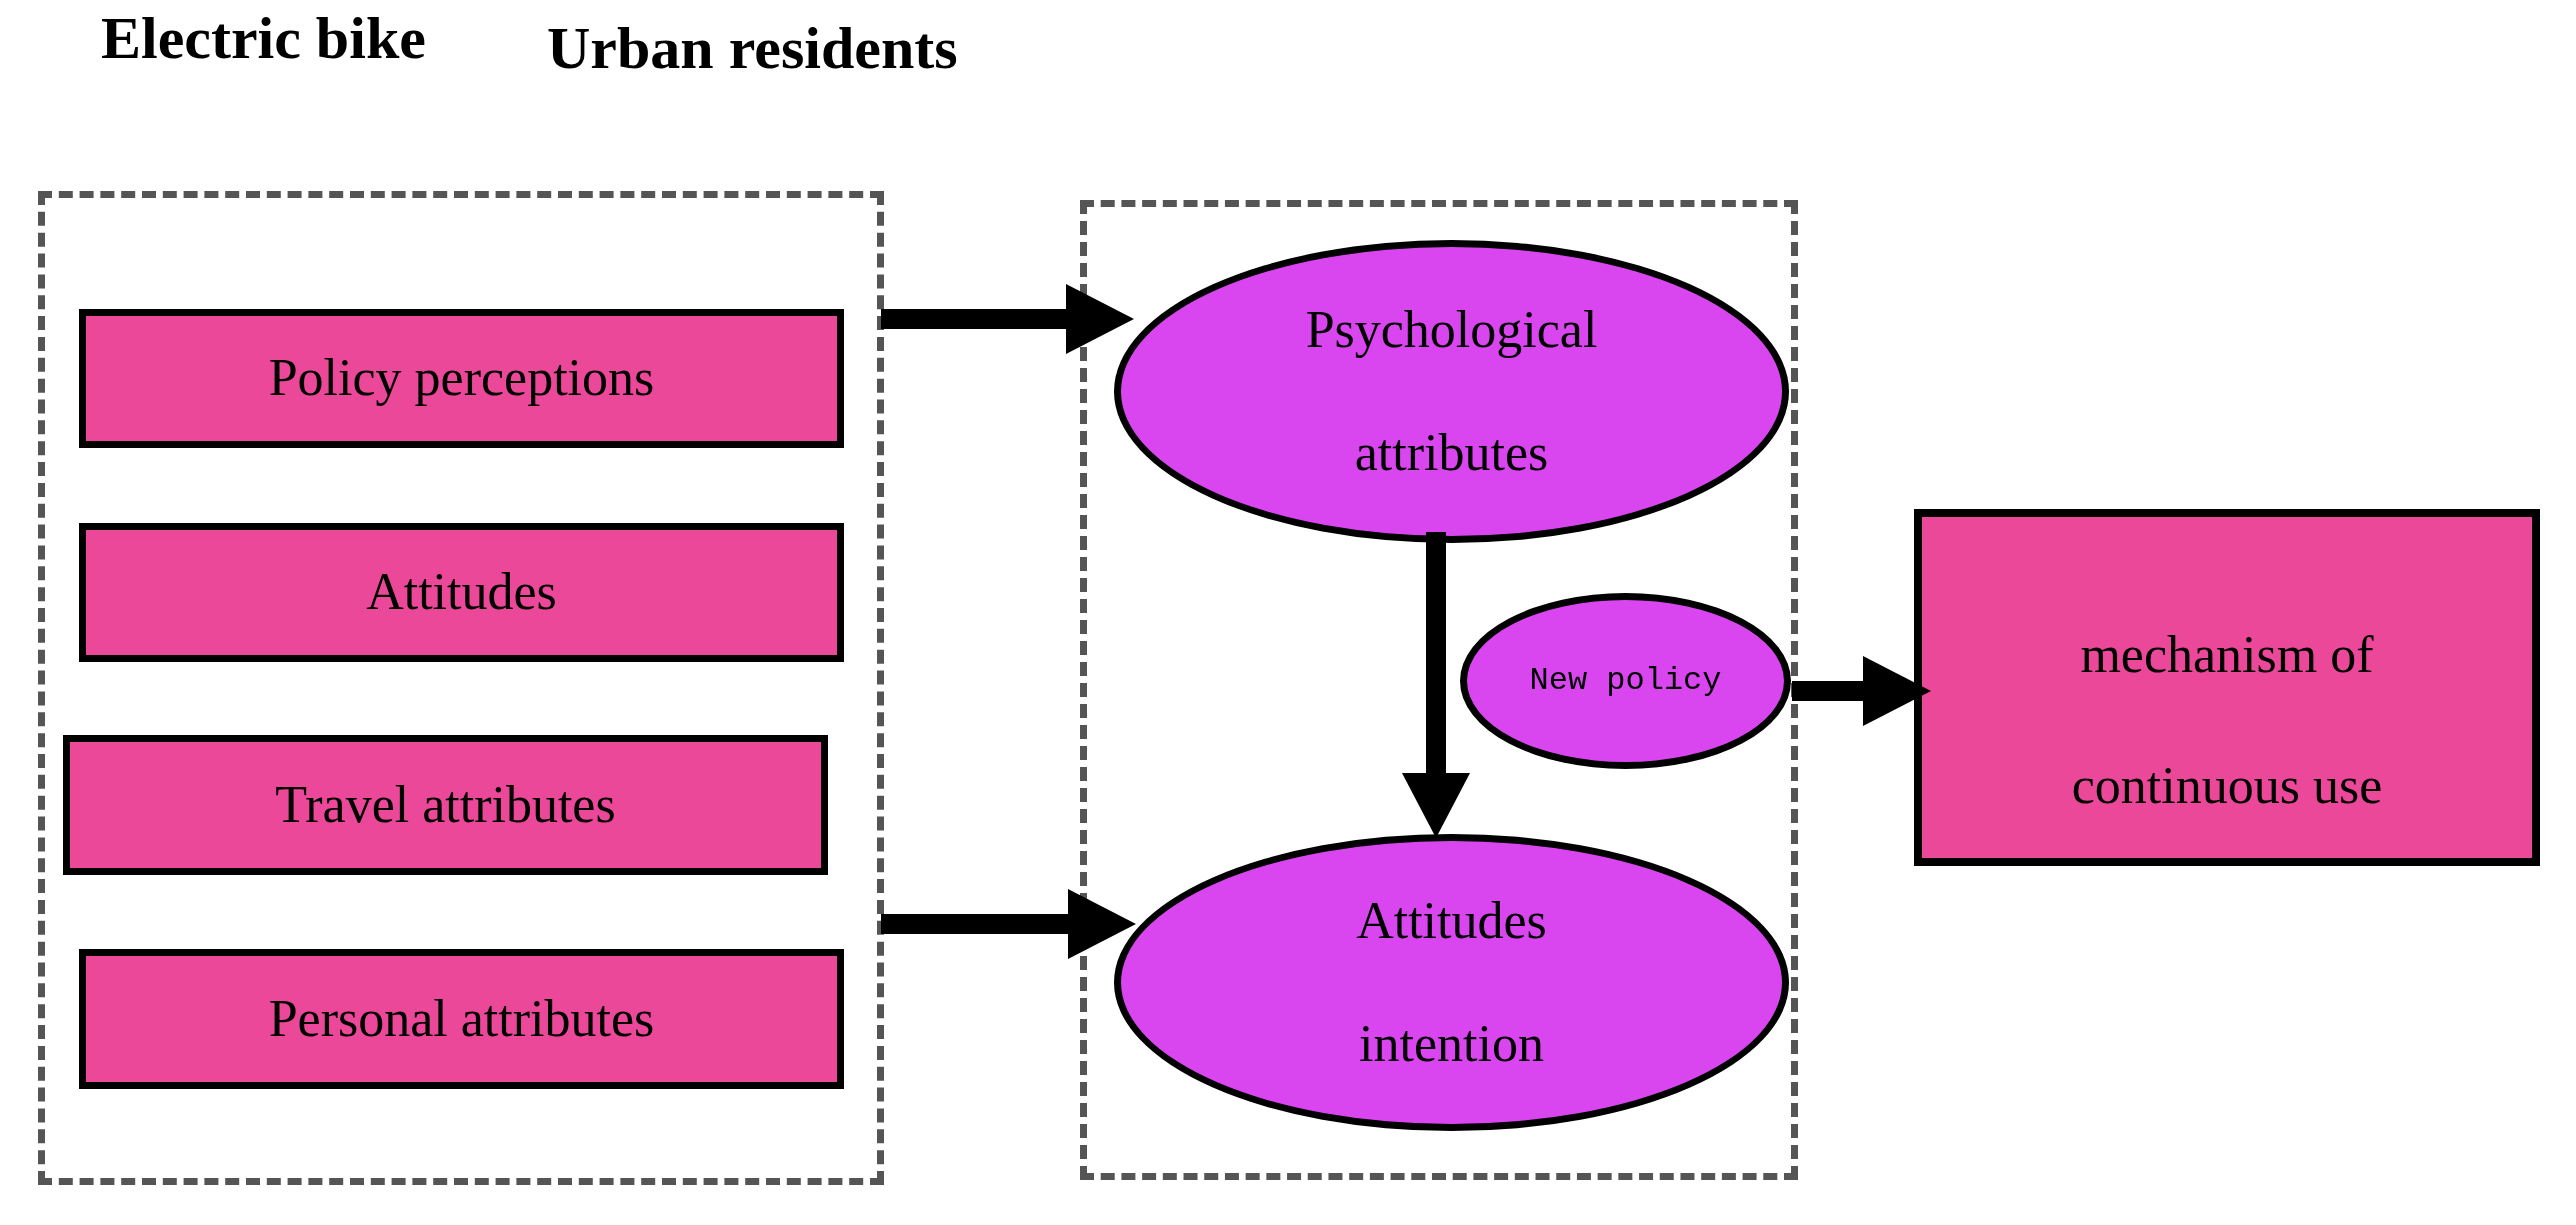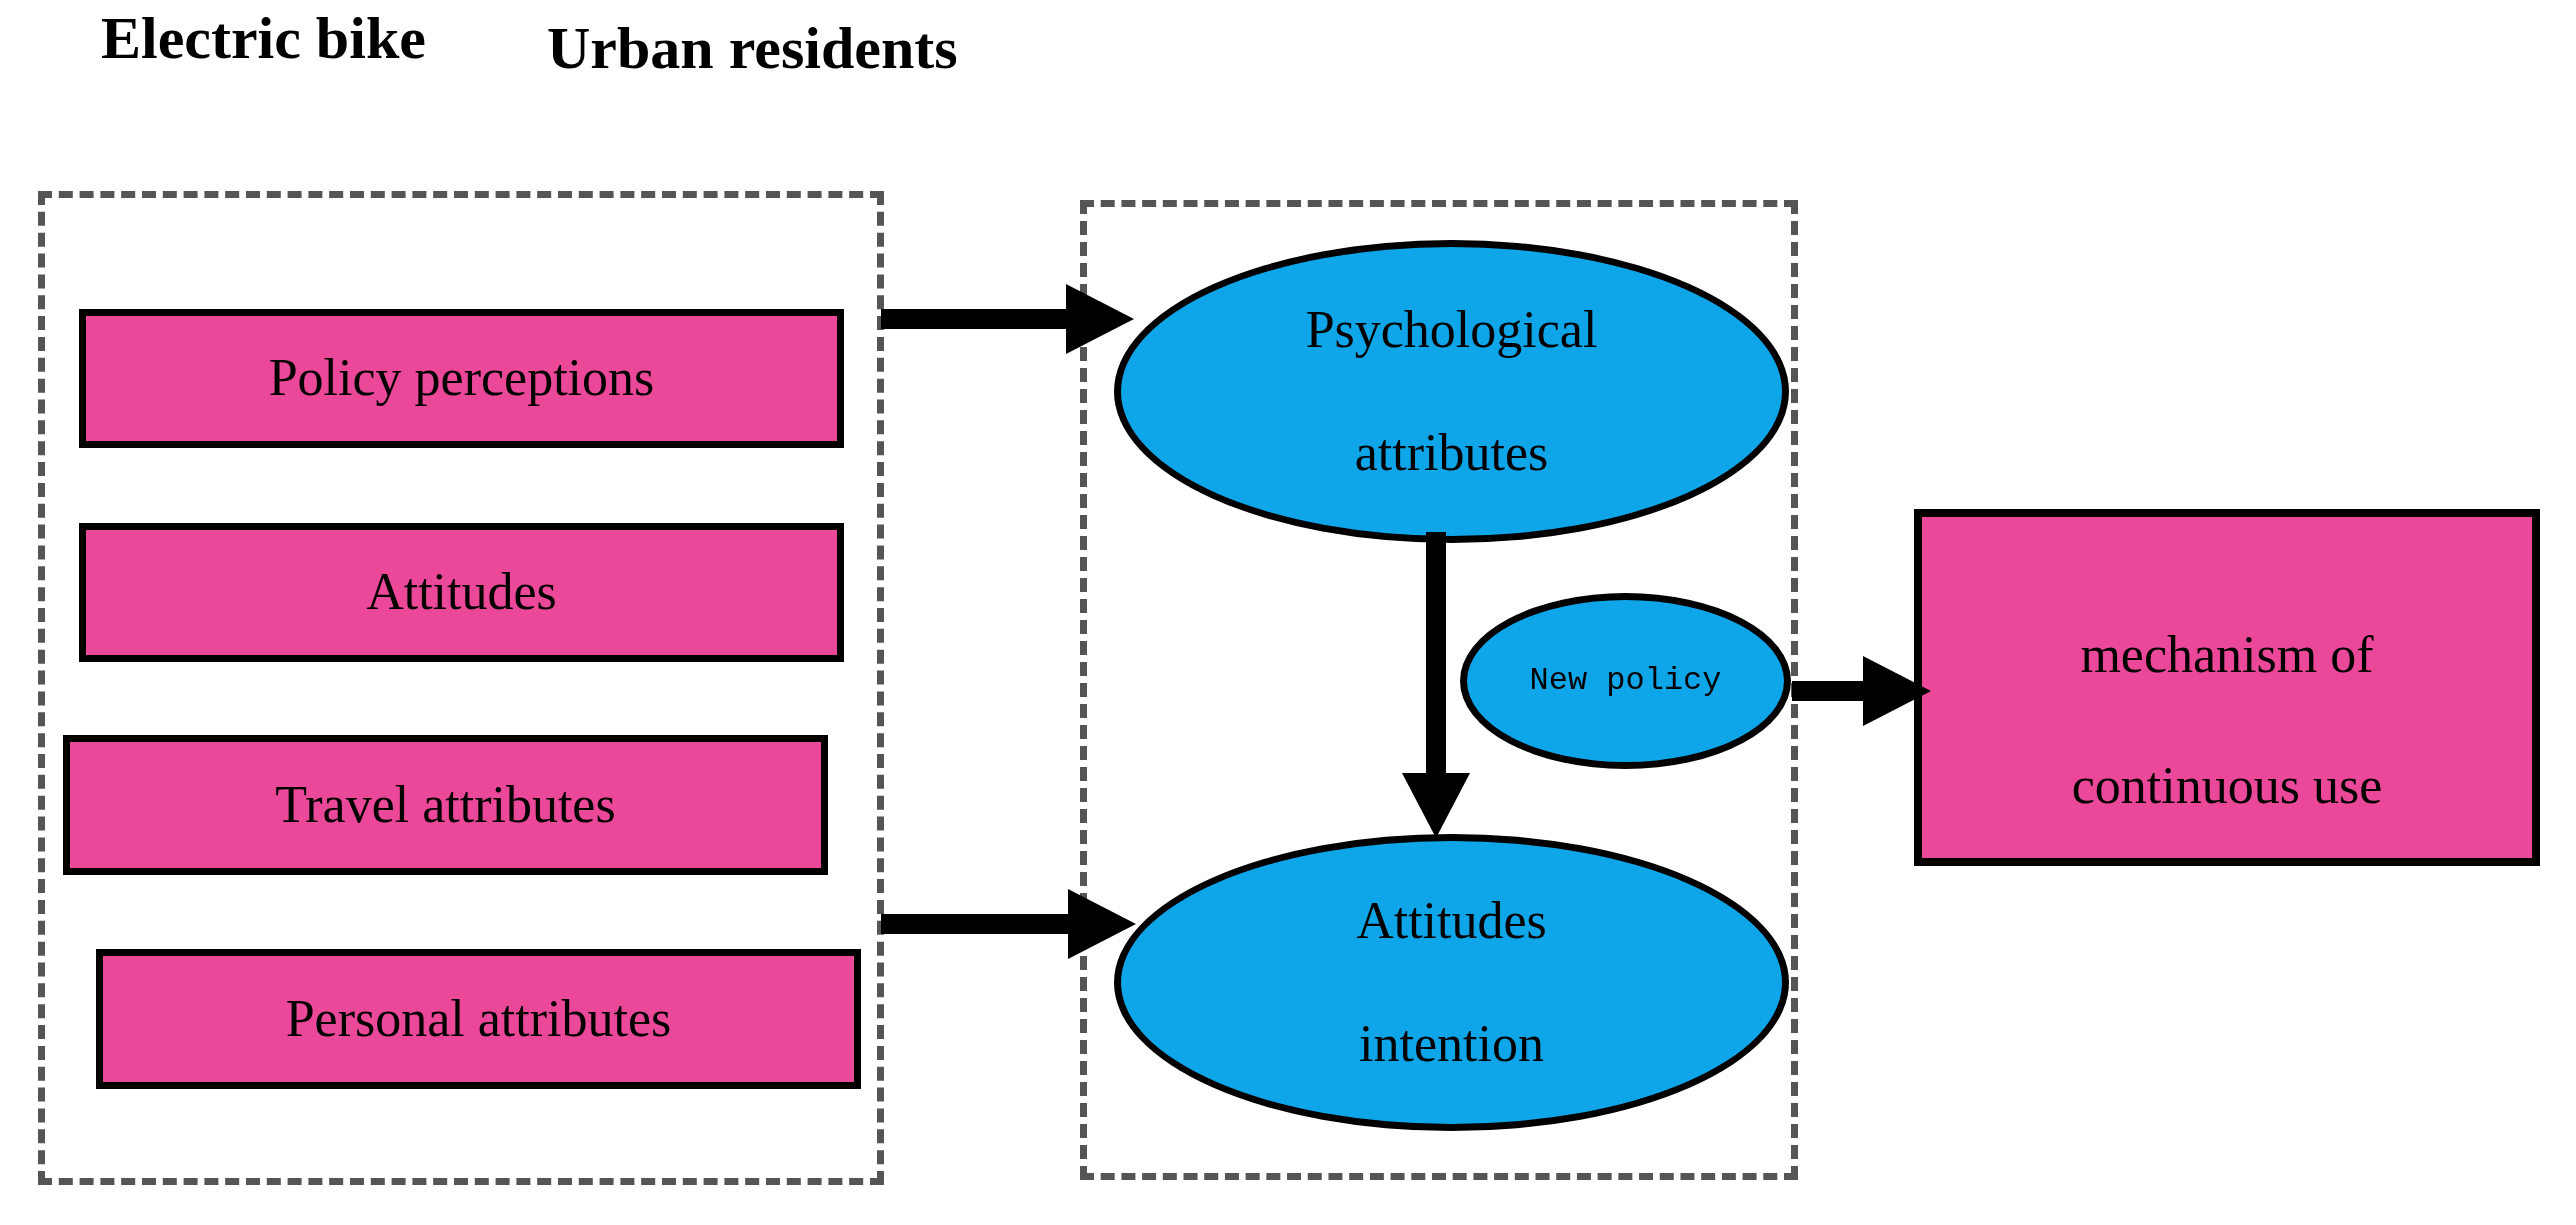--- a/index.html
+++ b/index.html
@@ -49,34 +49,34 @@
     text-align: center;
   }
   .solid-box span {
     font-size: 52px;
     line-height: 1.08;
     display: block;
   }
   #box-policy-perceptions   { left: 79px; top: 309px;  width: 765px; height: 139px; }
   #box-attitudes            { left: 79px; top: 523px;  width: 765px; height: 139px; }
   #box-travel-attributes    { left: 63px; top: 735px;  width: 765px; height: 140px; }
-  #box-personal-attributes  { left: 96px; top: 949px; width: 765px; height: 140px; }
+  #box-personal-attributes  { left: 79px; top: 949px; width: 765px; height: 140px; }
 
   #box-influence-mechanism {
     left: 1914px; top: 509px; width: 626px; height: 357px;
     border-width: 8px;
   }
   #box-influence-mechanism span { font-size: 52px; line-height: 1.26; }
 
   .ellipse {
     position: absolute;
     border: 7.1px solid #000000;
     border-radius: 50%;
     box-sizing: border-box;
-    background: #0ea5e9;
+    background: #d946ef;
     display: flex;
     align-items: center;
     justify-content: center;
     text-align: center;
   }
   .ellipse span {
     font-size: 52px;
     line-height: 1.18;
     display: block;
   }

